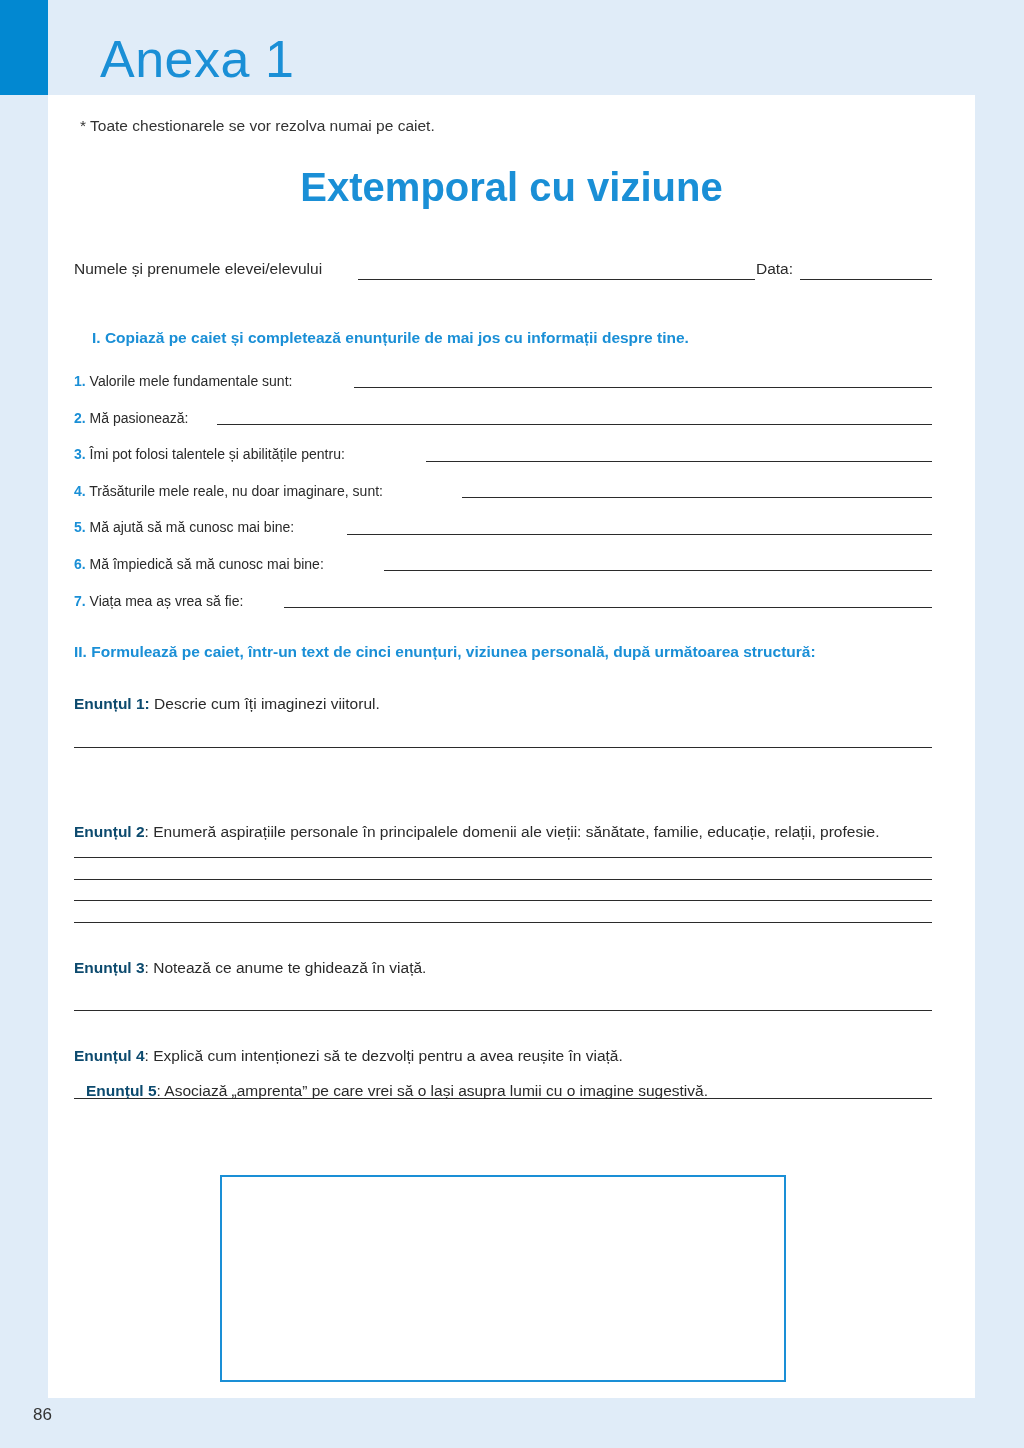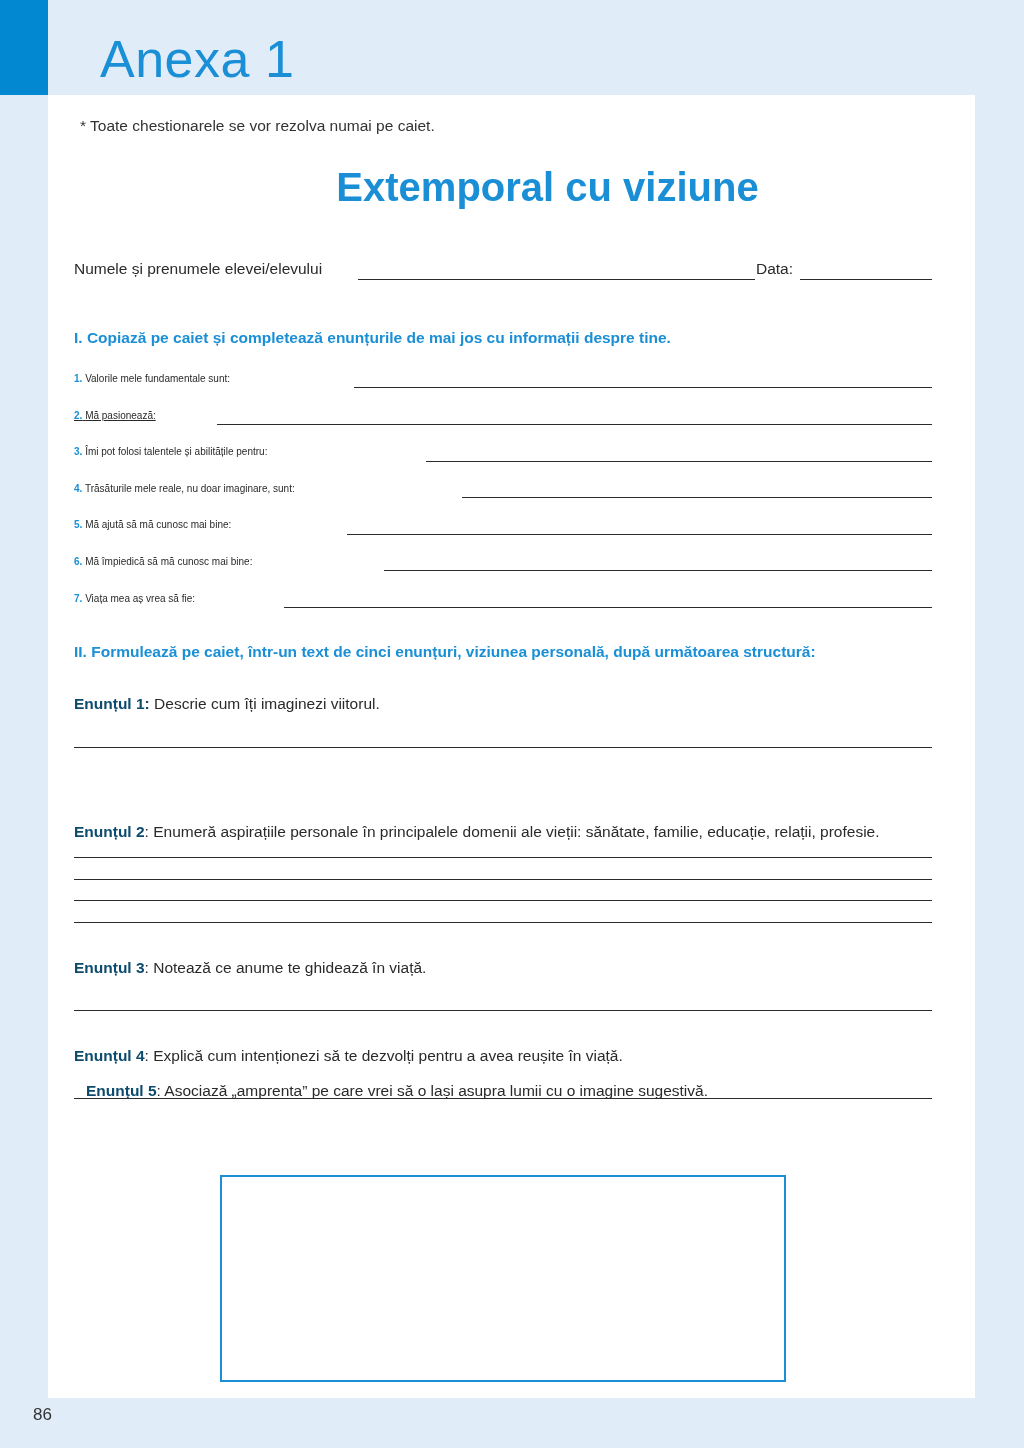--- a/index.html
+++ b/index.html
@@ -11,26 +11,26 @@
   }
   .side-bar { position:absolute; left:0; top:0; width:48px; height:95px; background:#0288D1; }
   .header-title {
     position:absolute; left:56px; top:34px; font-size:52px; font-weight:normal;
     color:#1A8FD6; letter-spacing:0.5px; line-height:50px;margin-left:44px;
   }
   .panel { position:absolute; left:48px; top:95px; width:927px; height:1303px; background:#ffffff; }
   .abs { position:absolute; }
   .note { left:80px; top:117px; font-size:15.5px; color:#333; }
   .main-title {
-    left:48px; width:927px; top:165px; text-align:center; font-size:40px; font-weight:bold; color:#1A8FD6;padding-left:36px;
+    left:48px; width:927px; top:165px; text-align:center; font-size:40px; font-weight:bold; color:#1A8FD6;
   }
   .name-row { left:74px; top:260px; width:858px; height:24px; font-size:15.5px; color:#2a2a2a; }
   .line { position:absolute; height:0; border-bottom:1.6px solid #2b2b2b; }
   .section-head { font-size:15.5px; font-weight:bold; color:#1A8FD6; }
-  .item { position:absolute; left:74px; font-size:10px; color:#2a2a2a; white-space:nowrap; }
+  .item { position:absolute; left:74px; font-size:14px; color:#2a2a2a; white-space:nowrap; }
   .item .num { color:#1A8FD6; font-weight:bold; }
   .en-label { font-weight:bold; color:#0c4a6e; }
   .enunt { position:absolute; left:74px; width:860px; font-size:15.5px; line-height:22px; color:#2a2a2a; }
   .draw-box {
     position:absolute; left:220px; top:1175px; width:562px; height:203px;
     border:2px solid #1A8FD6; background:#fff;
   }
   .page-num { position:absolute; left:33px; top:1405px; font-size:17px; color:#333; }
 </style>
 </head>
@@ -45,28 +45,28 @@
 
 <div class="abs main-title">Extemporal cu viziune</div>
 
 <div class="abs name-row">
   <span class="abs" style="left:0;top:0;">Numele și prenumele elevei/elevului</span>
   <div class="line" style="left:284px; width:397px; top:19px;"></div>
   <span class="abs" style="left:682px;top:0;">Data:</span>
   <div class="line" style="left:726px; width:132px; top:19px;"></div>
 </div>
 
-<div class="abs section-head" style="left:74px; top:329px;">I. Copiază pe caiet și completează enunțurile de mai jos cu informații despre tine.</div>
+<div class="abs section-head" style="left:92px; top:329px;">I. Copiază pe caiet și completează enunțurile de mai jos cu informații despre tine.</div>
 
 <div class="item" style="top:373px;">
   <span class="num">1.</span> <span>Valorile mele fundamentale sunt:</span>
 </div>
 <div class="line" style="left:354px; width:578px; top:387px;"></div>
 
-<div class="item" style="top:410px;text-decoration:underline;">
+<div class="item" style="top:410px;">
   <span class="num">2.</span> <span>Mă pasionează:</span>
 </div>
 <div class="line" style="left:217px; width:715px; top:424px;"></div>
 
 <div class="item" style="top:446px;">
   <span class="num">3.</span> <span>Îmi pot folosi talentele și abilitățile pentru:</span>
 </div>
 <div class="line" style="left:426px; width:506px; top:461px;"></div>
 
 <div class="item" style="top:483px;text-align:center;">

